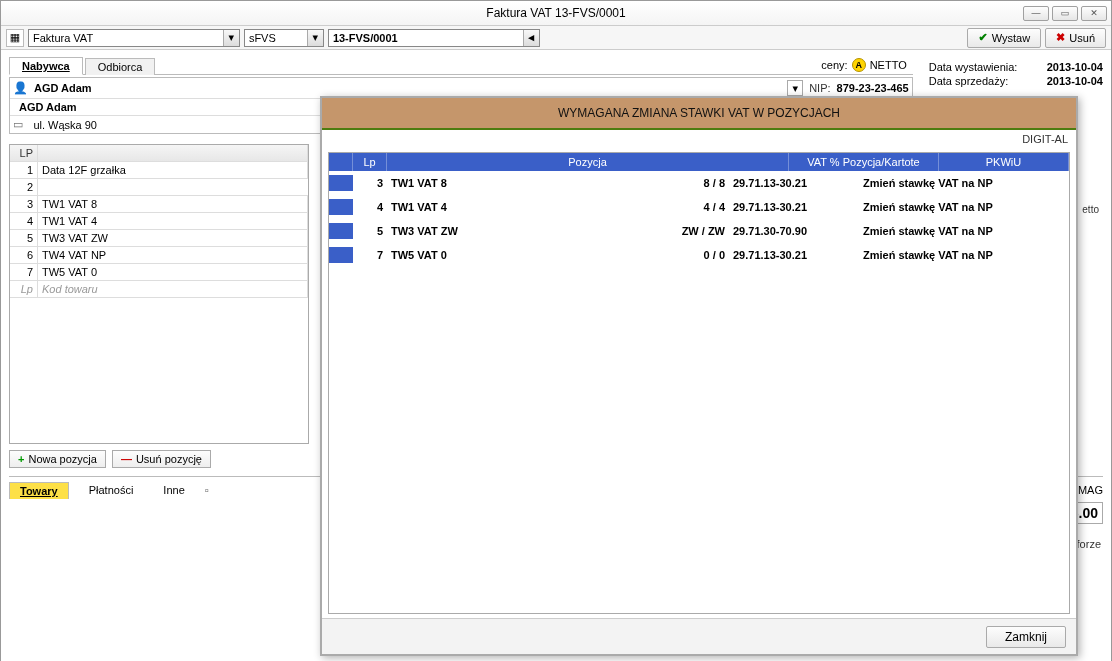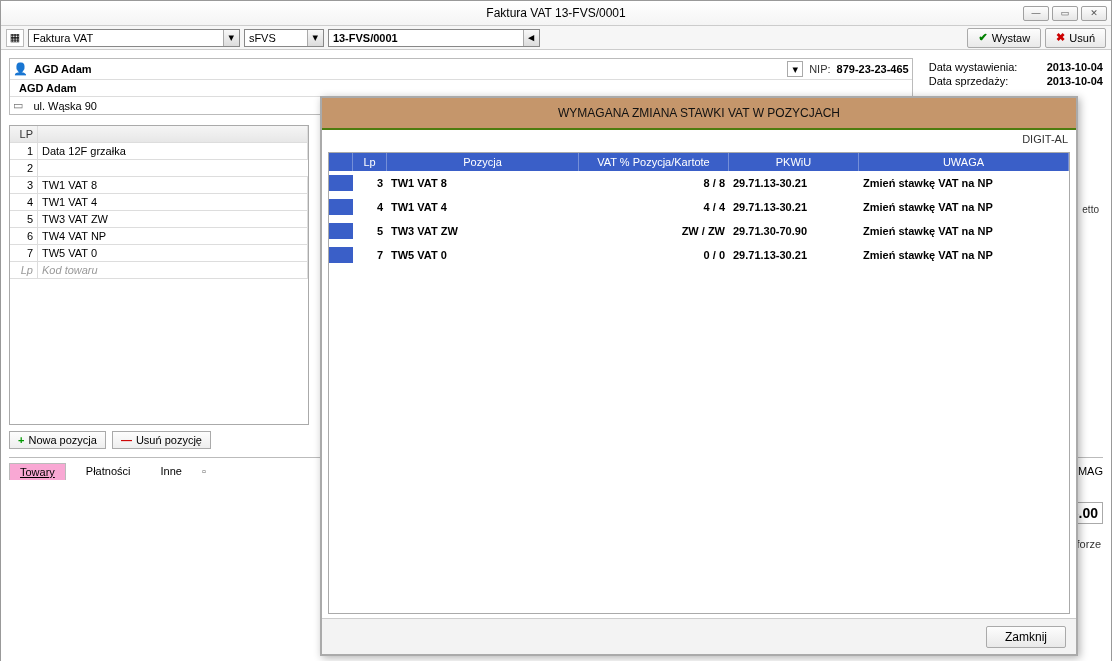--- a/index.html
+++ b/index.html
@@ -232,21 +232,21 @@
     display: flex;
     align-items: center;
     gap: 10px;
     border-top: 1px solid #bbb;
     padding-top: 4px;
   }
   .btab {
     padding: 2px 10px;
     cursor: pointer;
   }
-  .btab.active { font-weight: normal; border: 1px solid #bbb; border-bottom: none; background: #f9a8d4; position:relative; top:1px;}
+  .btab.active { font-weight: bold; border: 1px solid #bbb; border-bottom: none; background: #fde047; position:relative; top:1px;}
   .mag-btn {
     margin-left: auto;
     display: inline-flex;
     align-items: center;
     gap:4px;
     cursor:pointer;
   }
   .mag-icon { color: #b58900; }
 
   
@@ -404,20 +404,33 @@
     </div>
     <div class="btn">
       <span class="x-red">✖</span>
       <span>Usuń</span>
     </div>
   </div>
 
   <div class="body">
     <div class="doc-header">
       <div class="left-head">
+        <div class="tabs-row">
+          <div class="tab active">
+            <u>Nabywca</u>
+          </div>
+          <div class="tab">
+            <span>Odbiorca</span>
+          </div>
+          <div class="price-mode">
+            <span>ceny:</span>
+            <span class="price-badge">A</span>
+            <span>NETTO</span>
+          </div>
+        </div>
         <div class="buyer-block">
           <div class="buyer-row">
             <span class="person-icon">👤</span>
             <span class="buyer-name">AGD Adam</span>
             <span class="arrow" style="width:16px;height:16px;border:1px solid #aaa;display:inline-flex;align-items:center;justify-content:center;">▾</span>
             <span class="nip-wrap">
               <span class="nip-label">NIP:</span>
               <span style="font-weight:bold;">879-23-23-465</span>
             </span>
           </div>
@@ -518,21 +531,20 @@
   <div class="modal-subbar">
     <span>DIGIT-AL</span>
   </div>
   <div class="modal-grid-wrap">
     <div class="mgrid-head">
       <div class="mc-sel"></div>
       <div class="mc-lp">Lp</div>
       <div class="mc-poz">Pozycja</div>
       <div class="mc-vat">VAT % Pozycja/Kartote</div>
       <div class="mc-pkwiu">PKWiU</div>
-      <div class="mc-uwaga">UWAGA</div>
     </div>
     <div class="mgrid-row">
       <div class="mc-sel"></div>
       <div class="mc-lp">3</div>
       <div class="mc-poz">TW1 VAT 8</div>
       <div class="mc-vat">8 / 8</div>
       <div class="mc-pkwiu">29.71.13-30.21</div>
       <div class="mc-uwaga">Zmień stawkę VAT na NP</div>
     </div>
     <div class="mgrid-row">

